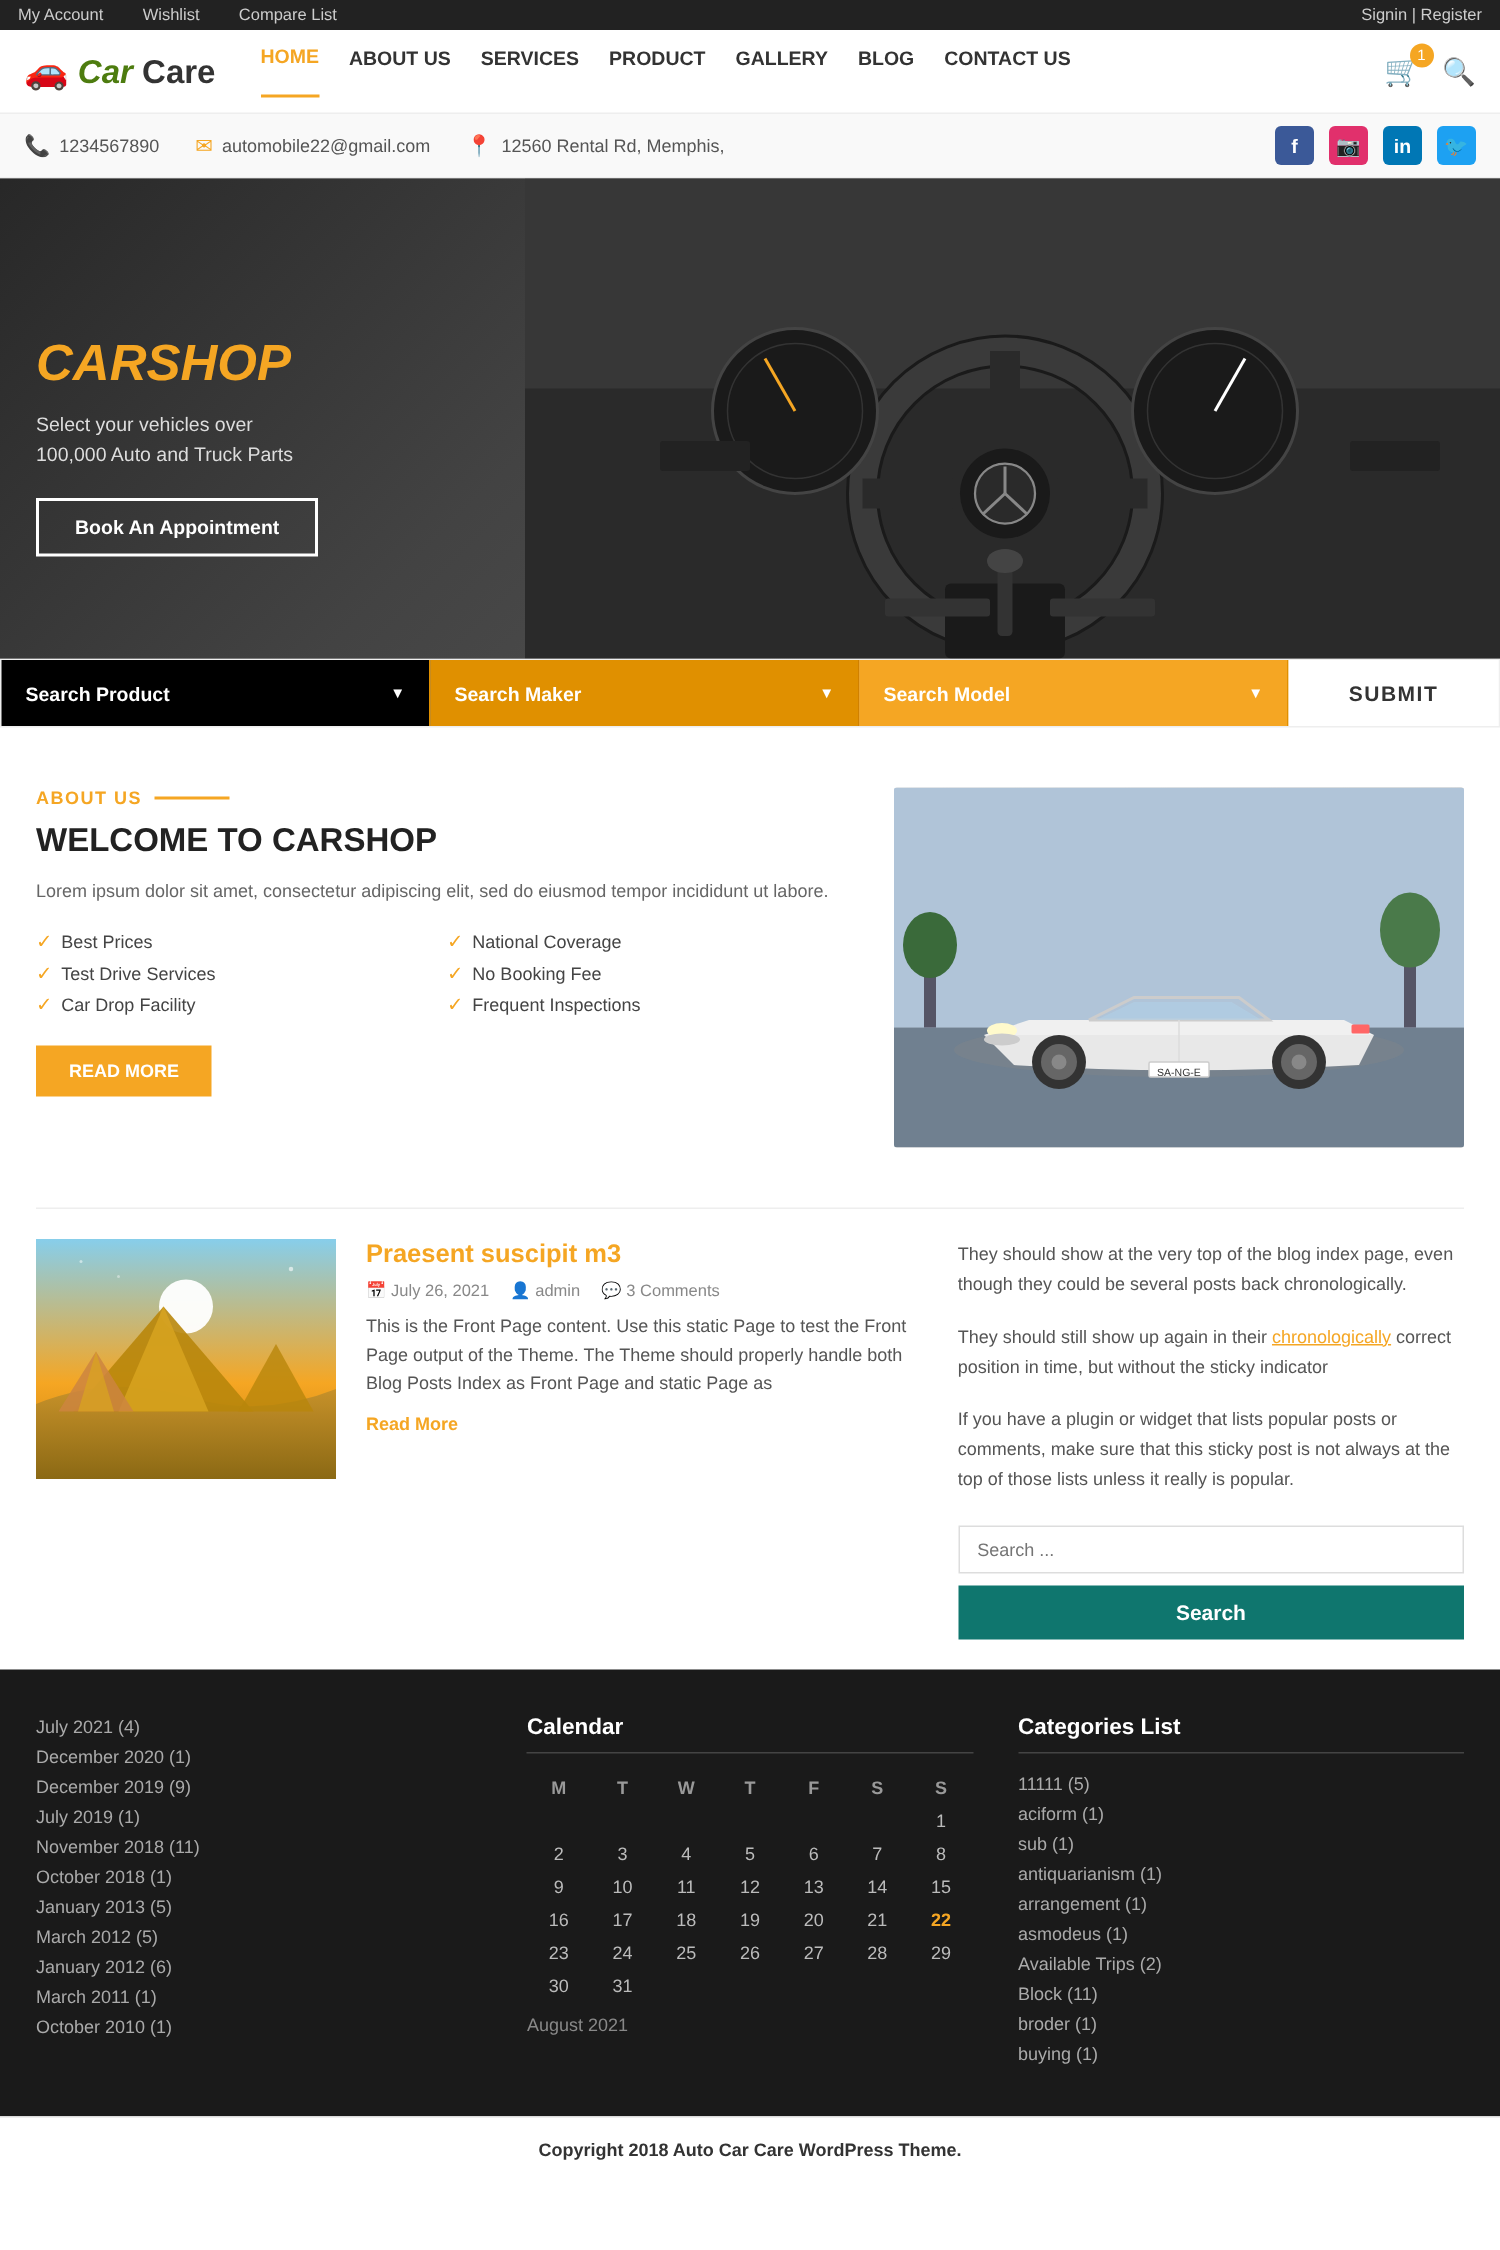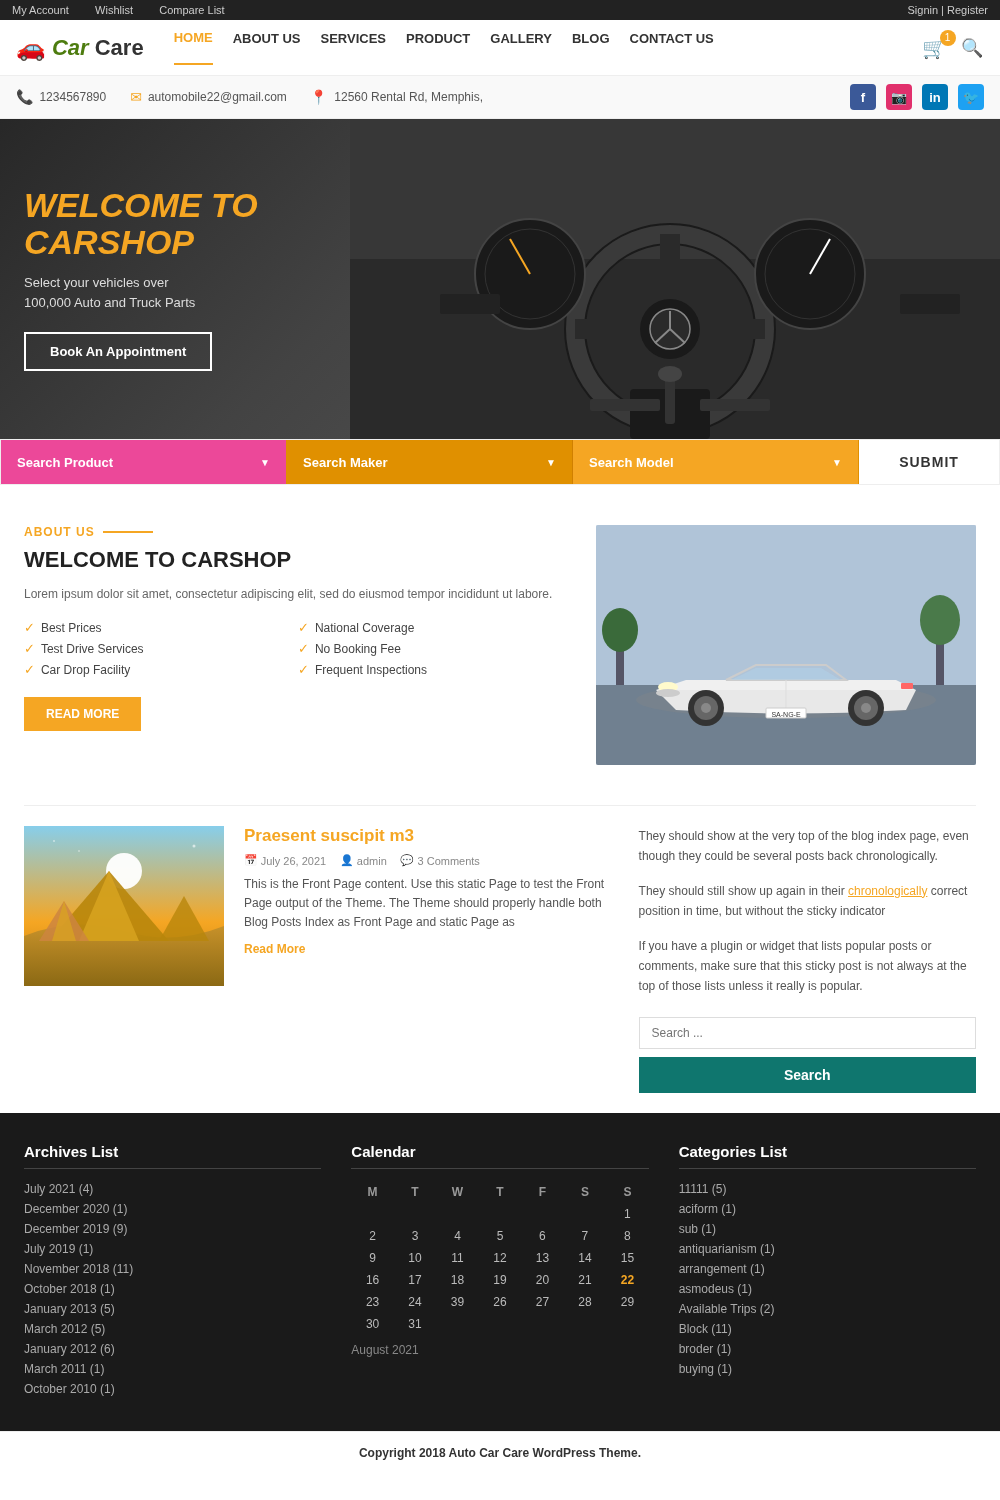--- a/index.html
+++ b/index.html
@@ -40,21 +40,21 @@
     
     .hero-car-interior { position: absolute; right: 0; top: 0; width: 65%; height: 100%; }
     .hero-car-interior svg { width: 100%; height: 100%; }
     .hero-content { position: relative; z-index: 2; padding: 40px 24px; max-width: 340px; }
     .hero-title { font-size: 34px; font-weight: 900; color: #f5a623; line-height: 1.1; font-style: italic; text-transform: uppercase; margin-bottom: 12px; }
     .hero-subtitle { color: #ddd; font-size: 13px; margin-bottom: 20px; line-height: 1.5; }
     .btn-appointment { background: transparent; border: 2px solid #fff; color: #fff; padding: 10px 24px; font-size: 13px; cursor: pointer; font-weight: 600; }
 
     
     .search-bar { display: flex; border: 1px solid #eee; }
-    .search-dropdown { flex: 1; display: flex; align-items: center; justify-content: space-between; padding: 14px 16px; background: #ec4899; color: #fff; font-weight: 600; font-size: 13px; border-right: 1px solid #e09000; cursor: pointer; }
+    .search-dropdown { flex: 1; display: flex; align-items: center; justify-content: space-between; padding: 14px 16px; background: #000000; color: #fff; font-weight: 600; font-size: 13px; border-right: 1px solid #e09000; cursor: pointer; }
     .search-dropdown:nth-child(2) { background: #e09000; border-right: 1px solid #d08000; }
     .search-dropdown:nth-child(3) { background: #f5a623; border-right: 1px solid #e09000; }
     .search-dropdown .arrow { font-size: 10px; margin-left: 8px; }
     .search-submit { flex: 0 0 140px; background: #fff; border: none; font-size: 14px; font-weight: 800; letter-spacing: 1px; cursor: pointer; color: #333; padding: 14px 20px; }
 
     
     .about-section { display: flex; gap: 30px; padding: 40px 24px; }
     .about-content { flex: 1; }
     .about-label { color: #f5a623; font-size: 12px; font-weight: 700; letter-spacing: 1px; margin-bottom: 8px; display: flex; align-items: center; gap: 8px; }
     .about-label::after { content: ''; flex: 1; max-width: 50px; height: 2px; background: #f5a623; }
@@ -219,21 +219,21 @@
 
       <rect x="90" y="175" width="60" height="20" fill="#222" rx="2"></rect>
       <rect x="550" y="175" width="60" height="20" fill="#222" rx="2"></rect>
       <rect x="240" y="280" width="70" height="12" fill="#333" rx="2"></rect>
       <rect x="350" y="280" width="70" height="12" fill="#333" rx="2"></rect>
     </svg>
   </div>
 
   <div class="hero-content">
     <div class="hero-title">
-      <span>WELCOME TO</span><br>
+      <br>
       <span>CARSHOP</span>
     </div>
     <div class="hero-subtitle">
       Select your vehicles over<br>100,000 Auto and Truck Parts
     </div>
     <button class="btn-appointment">Book An Appointment</button>
   </div>
 </div>
 
 <div class="search-bar">
@@ -396,21 +396,20 @@
     <div class="search-widget">
       <input class="search-input-field" type="text" placeholder="Search ..." style="">
       <button class="search-btn">Search</button>
     </div>
   </div>
 </div>
 
 <div class="footer-widgets">
 
   <div class="footer-widget">
-    <div class="footer-widget-title">Archives List</div>
     <ul class="footer-list">
       <li><a href="#">July 2021 (4)</a></li>
       <li><a href="#">December 2020 (1)</a></li>
       <li><a href="#">December 2019 (9)</a></li>
       <li><a href="#">July 2019 (1)</a></li>
       <li><a href="#">November 2018 (11)</a></li>
       <li><a href="#">October 2018 (1)</a></li>
       <li><a href="#">January 2013 (5)</a></li>
       <li><a href="#">March 2012 (5)</a></li>
       <li><a href="#">January 2012 (6)</a></li>
@@ -466,21 +465,21 @@
           <td>17</td>
           <td>18</td>
           <td>19</td>
           <td>20</td>
           <td>21</td>
           <td class="highlight">22</td>
         </tr>
         <tr>
           <td>23</td>
           <td>24</td>
-          <td>39</td>
+          <td>25</td>
           <td>26</td>
           <td>27</td>
           <td>28</td>
           <td>29</td>
         </tr>
         <tr>
           <td>30</td>
           <td>31</td>
           <td></td>
           <td></td>

